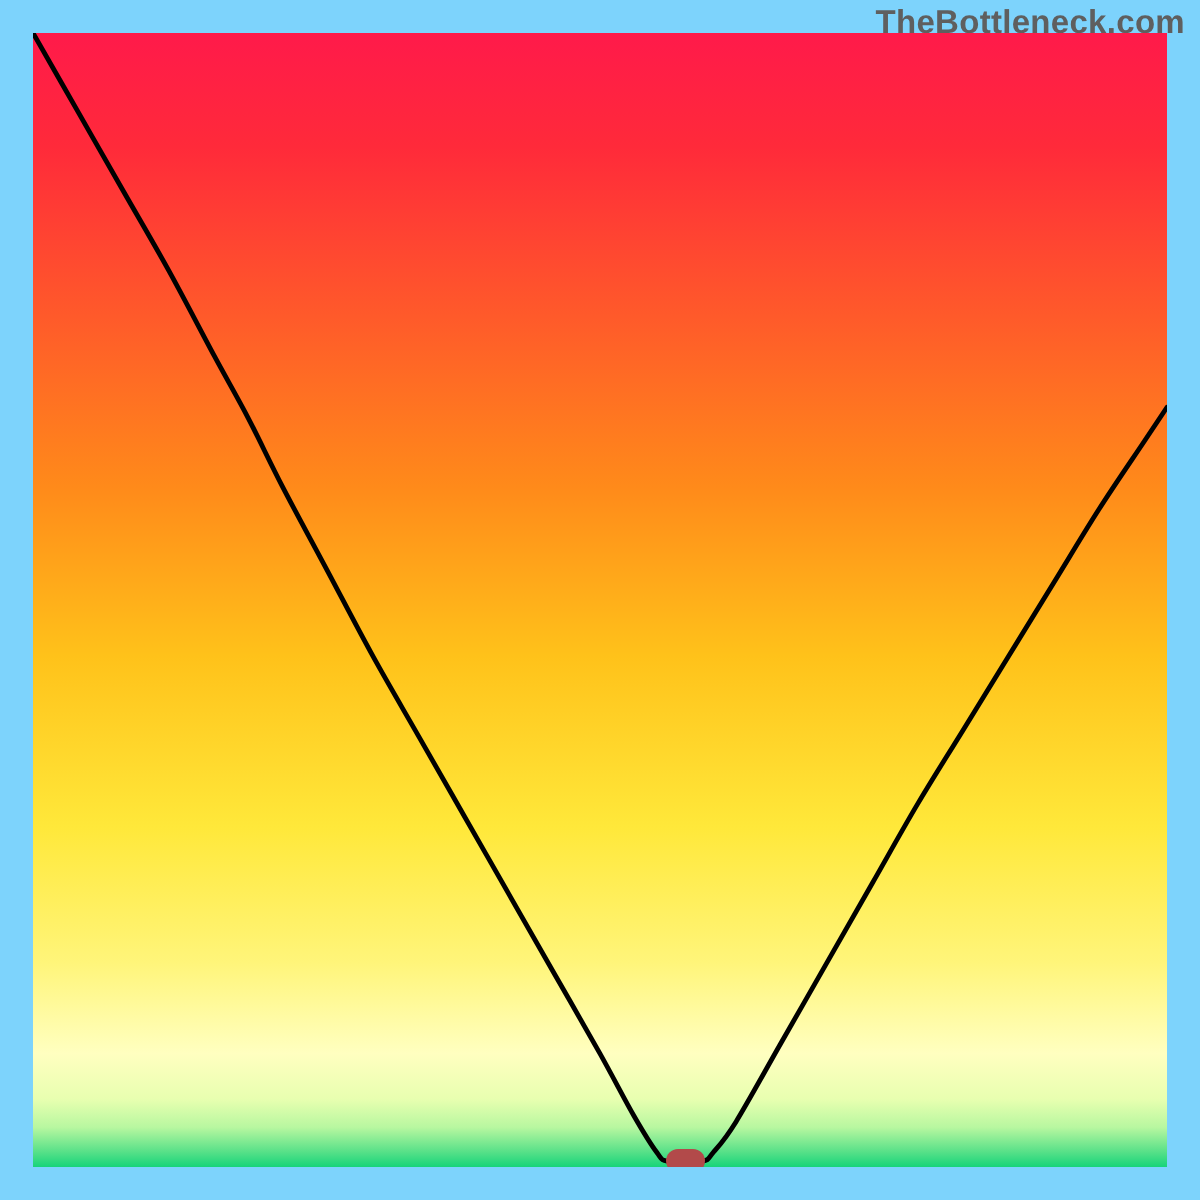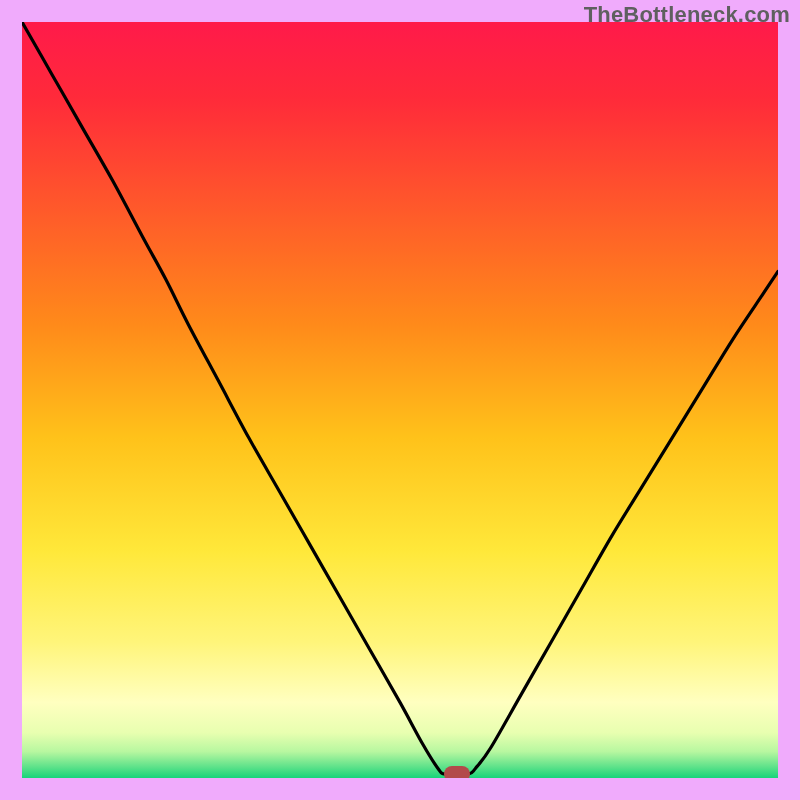--- a/index.html
+++ b/index.html
@@ -9,21 +9,21 @@
     height: 800px;
     background: #000;
     overflow: hidden;
   }
   .frame {
     position: absolute;
     left: 0;
     top: 0;
     width: 800px;
     height: 800px;
-    background: #f0abfc;
+    background: #7dd3fc;
   }
   .plot {
     position: absolute;
     left: 22px;
     top: 22px;
     width: 756px;
     height: 756px;
     overflow: hidden;
   }
   .watermark {

